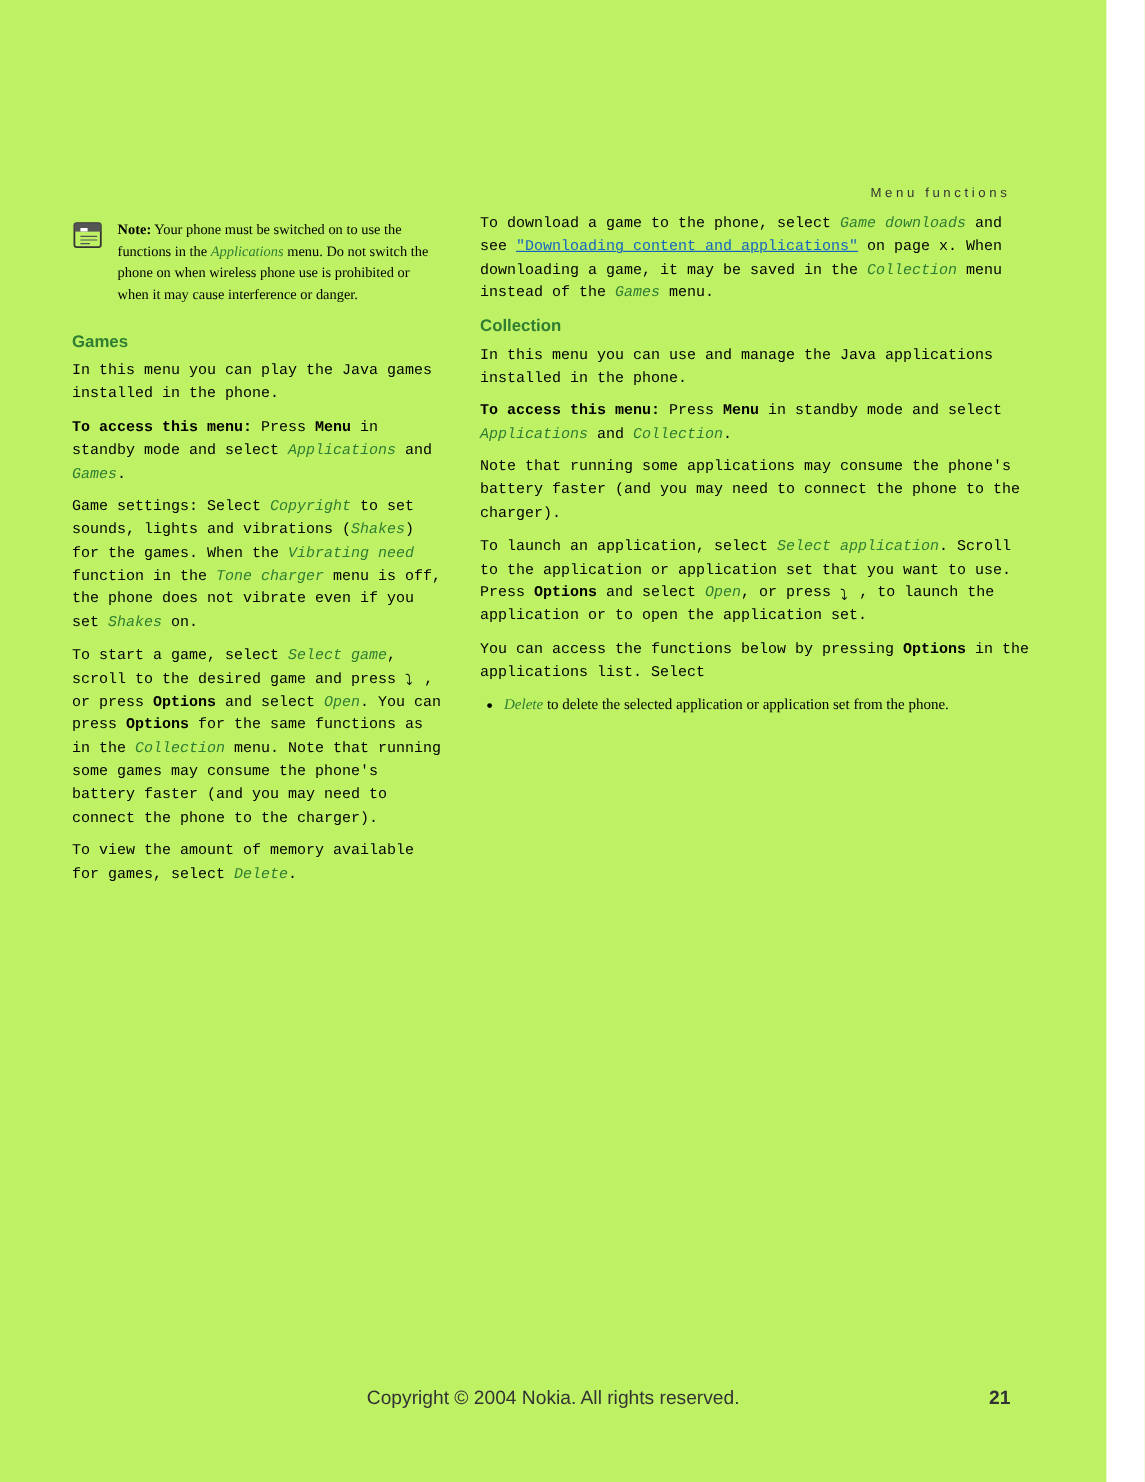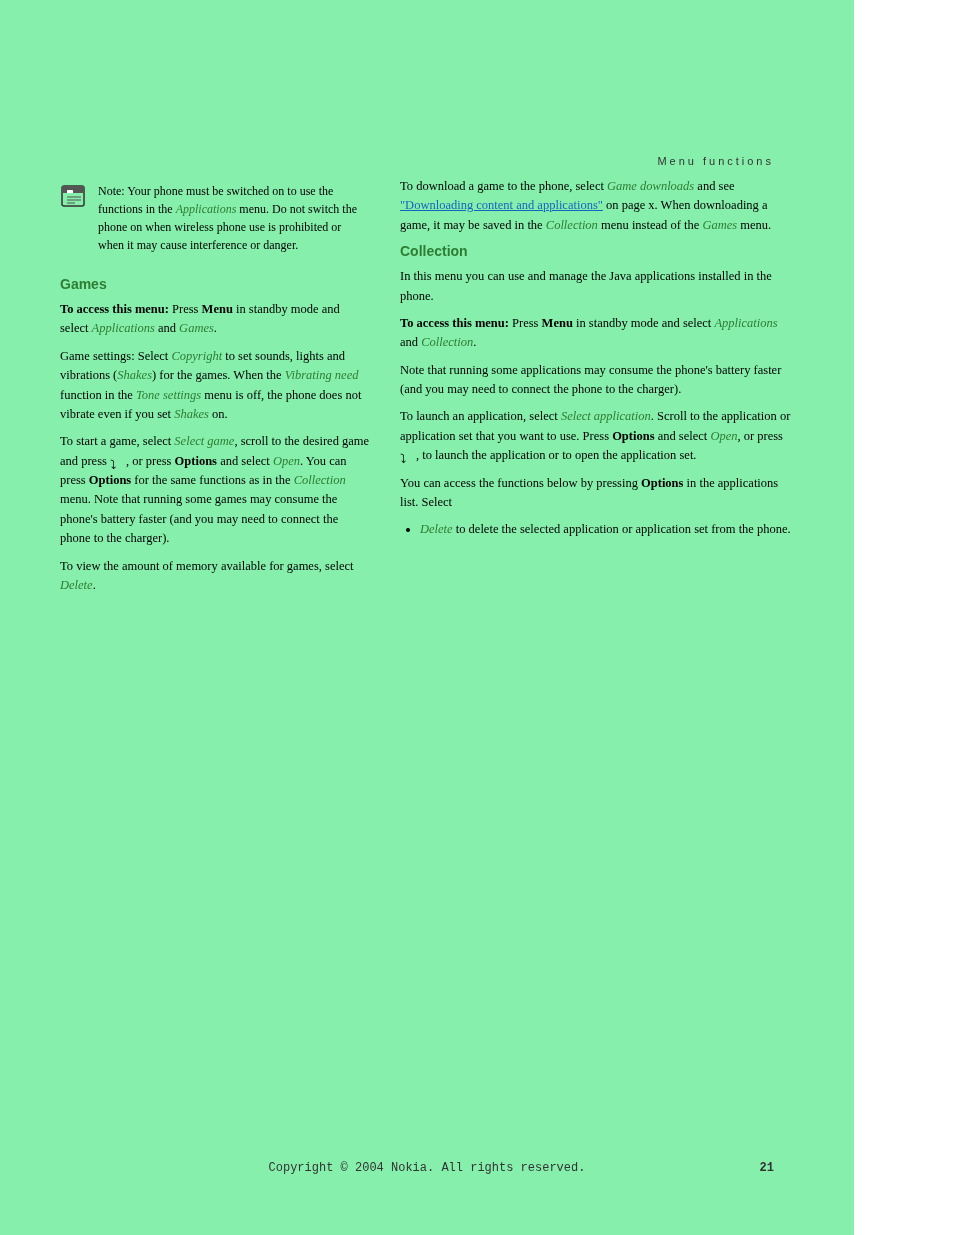--- a/index.html
+++ b/index.html
@@ -12,23 +12,23 @@
       width: 954px;
       min-height: 1235px;
       background: #ffffff;
       font-family: 'Times New Roman', Times, serif;
       font-size: 13px;
       color: #000000;
       position: relative;
     }
 
     .page {
-      width: 854px;
+      width: 922px;
       min-height: 1235px;
-      background: #86efac;
+      background: #bef264;
       position: relative;
       padding: 0;
     }
 
     .page-header {
       text-align: right;
       padding: 155px 80px 10px 0;
       font-size: 11px;
       letter-spacing: 3px;
       color: #333;
@@ -69,21 +69,21 @@
       height: 28px;
     }
 
     .note-text {
       font-size: 12px;
       line-height: 1.5;
       color: #000;
     }
 
     .note-text strong {
-      font-weight: normal;
+      font-weight: bold;
     }
 
     .note-text em {
       color: #2e7d32;
       font-style: italic;
     }
 
     
     .section-heading {
       font-size: 14px;
@@ -100,20 +100,21 @@
       margin-bottom: 6px;
       font-family: Arial, sans-serif;
       line-height: 1.4;
     }
 
     .body-text {
       font-size: 12.5px;
       line-height: 1.55;
       color: #000;
       margin-bottom: 8px;
+      font-family: Liberation Mono, monospace;
     }
 
     .body-text strong {
       font-weight: bold;
     }
 
     .body-text em {
       color: #2e7d32;
       font-style: italic;
     }
@@ -142,23 +143,23 @@
 
     
     .page-footer {
       position: absolute;
       bottom: 60px;
       left: 0;
       right: 0;
       display: flex;
       justify-content: center;
       align-items: center;
-      font-size: 12px;
+      font-size: 16px;
       color: #333;
-      font-family: Liberation Mono, monospace;
+      font-family: Liberation Sans, sans-serif;
     }
 
     .footer-right {
       position: absolute;
       right: 80px;
       font-weight: bold;
     }
 
     .joystick-icon {
       display: inline-block;
@@ -193,27 +194,30 @@
         </div>
         <div class="note-text">
           <strong>Note:</strong>
           <span> Your phone must be switched on to use the functions in the <em>Applications</em> menu. Do not switch the phone on when wireless phone use is prohibited or when it may cause interference or danger.</span>
         </div>
       </div>
 
       <div class="games-section">
         <div class="section-heading">Games</div>
 
+        <p class="body-text">
+          <span>In this menu you can play the Java games installed in the phone.</span>
+        </p>
 
         <p class="body-text">
           <strong>To access this menu:</strong> Press <strong>Menu</strong> in standby mode and select <em>Applications</em> and <em>Games</em>.
         </p>
 
         <p class="body-text">
-          Game settings: Select <em>Copyright</em> to set sounds, lights and vibrations (<em>Shakes</em>) for the games. When the <em>Vibrating need</em> function in the <em>Tone settings</em> menu is off, the phone does not vibrate even if you set <em>Shakes</em> on.
+          Game settings: Select <em>Copyright</em> to set sounds, lights and vibrations (<em>Shakes</em>) for the games. When the <em>Vibrating need</em> function in the <em>Tone charger</em> menu is off, the phone does not vibrate even if you set <em>Shakes</em> on.
         </p>
 
         <p class="body-text">
           To start a game, select <em>Select game</em>, scroll to the desired game and press <span class="joystick-icon">⤵</span>, or press <strong>Options</strong> and select <em>Open</em>. You can press <strong>Options</strong> for the same functions as in the <em>Collection</em> menu. Note that running some games may consume the phone's battery faster (and you may need to connect the phone to the charger).
         </p>
 
         <p class="body-text">
           To view the amount of memory available for games, select <em>Delete</em>.
         </p>
       </div>

